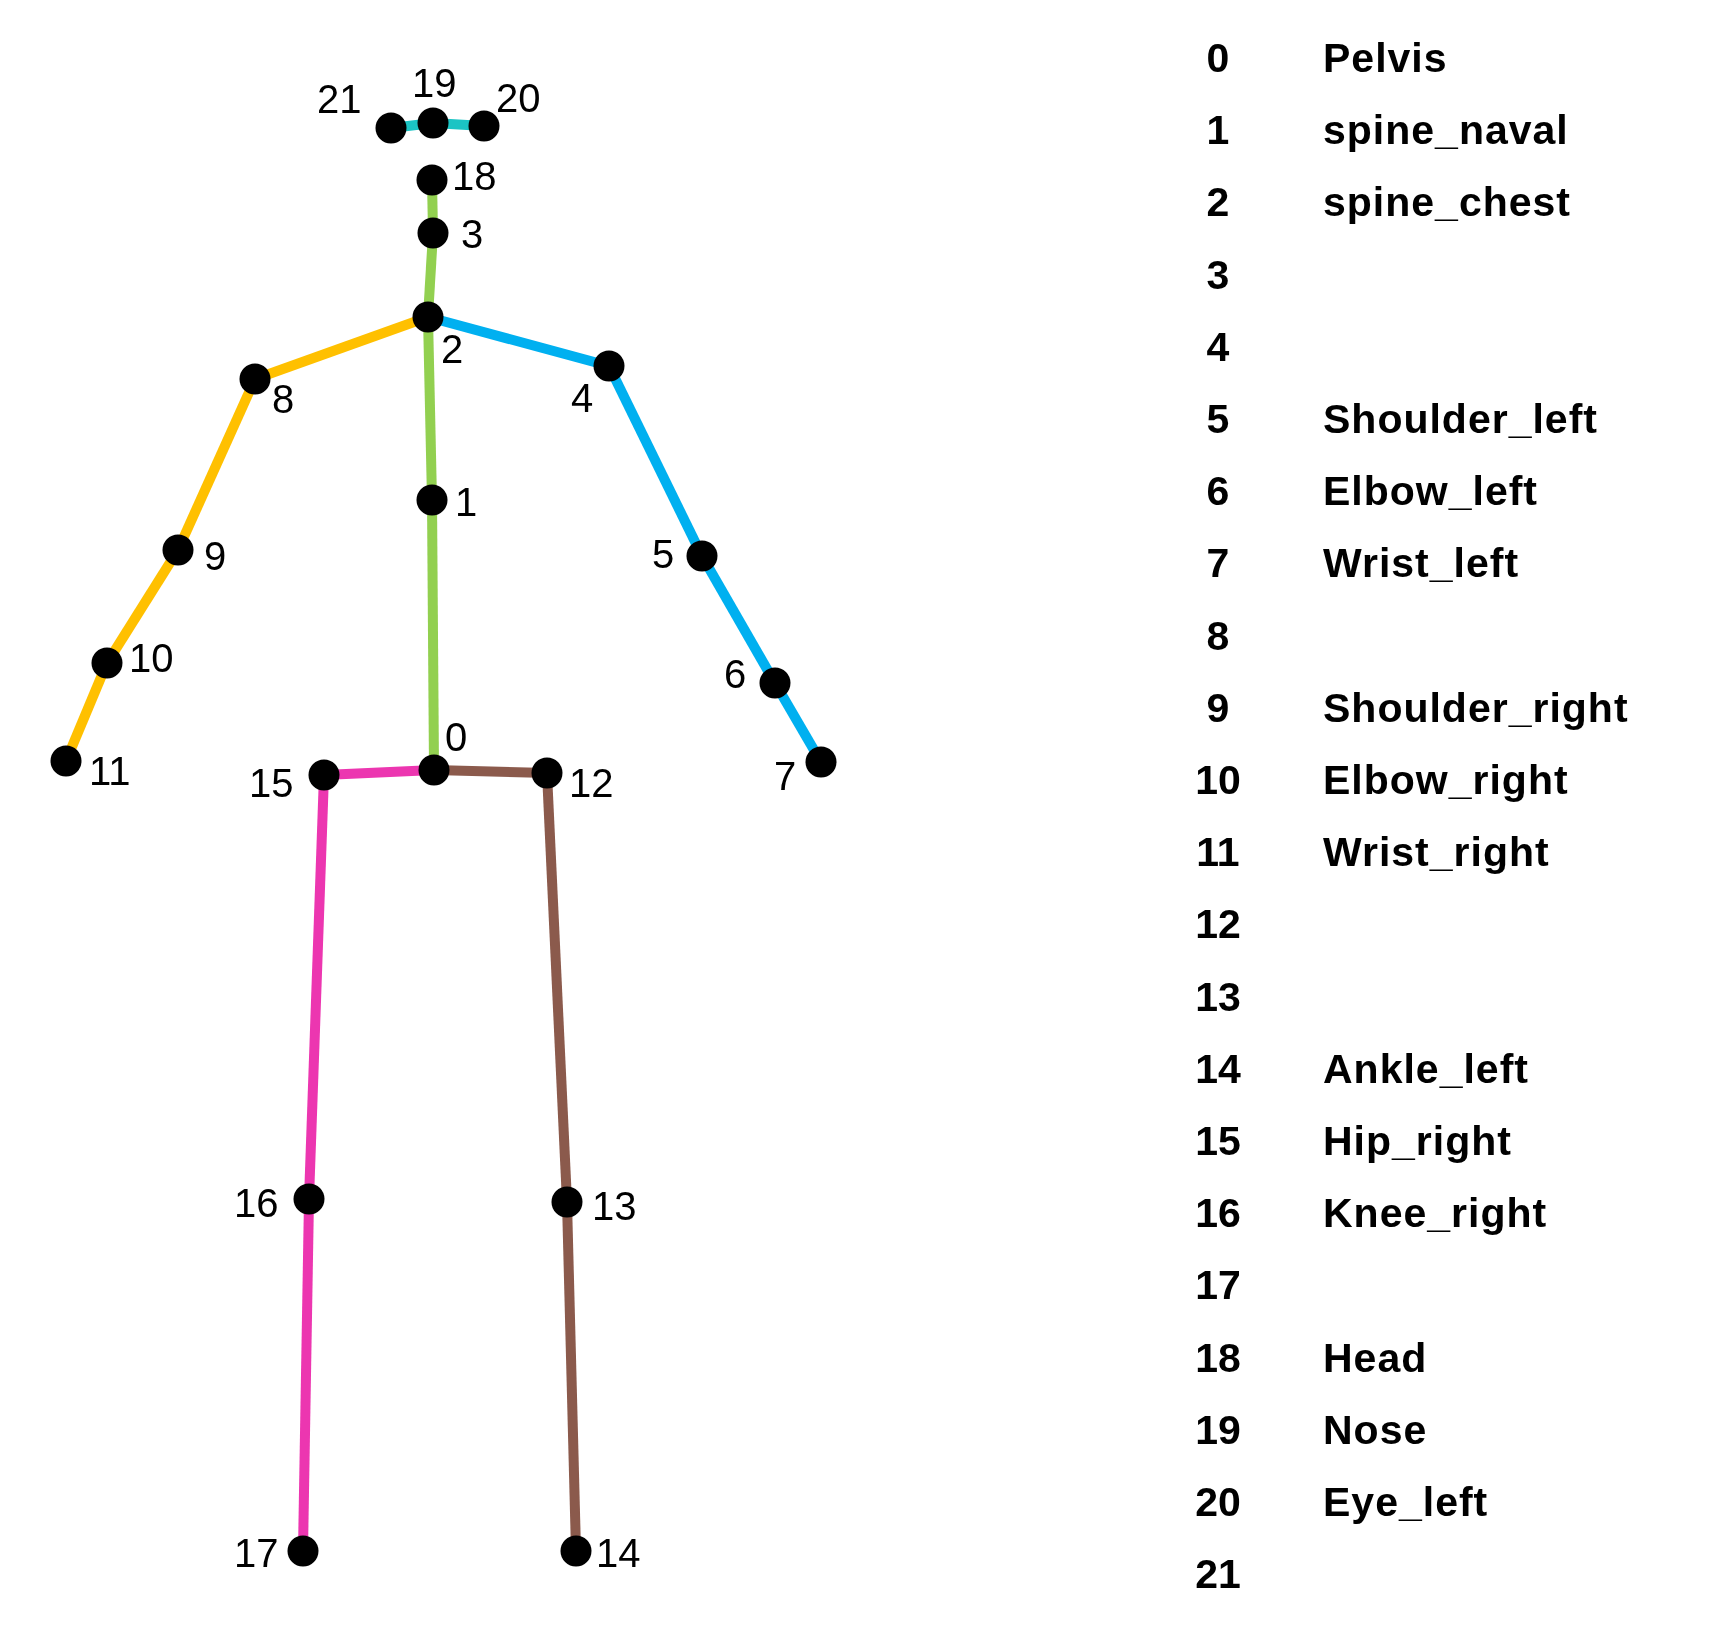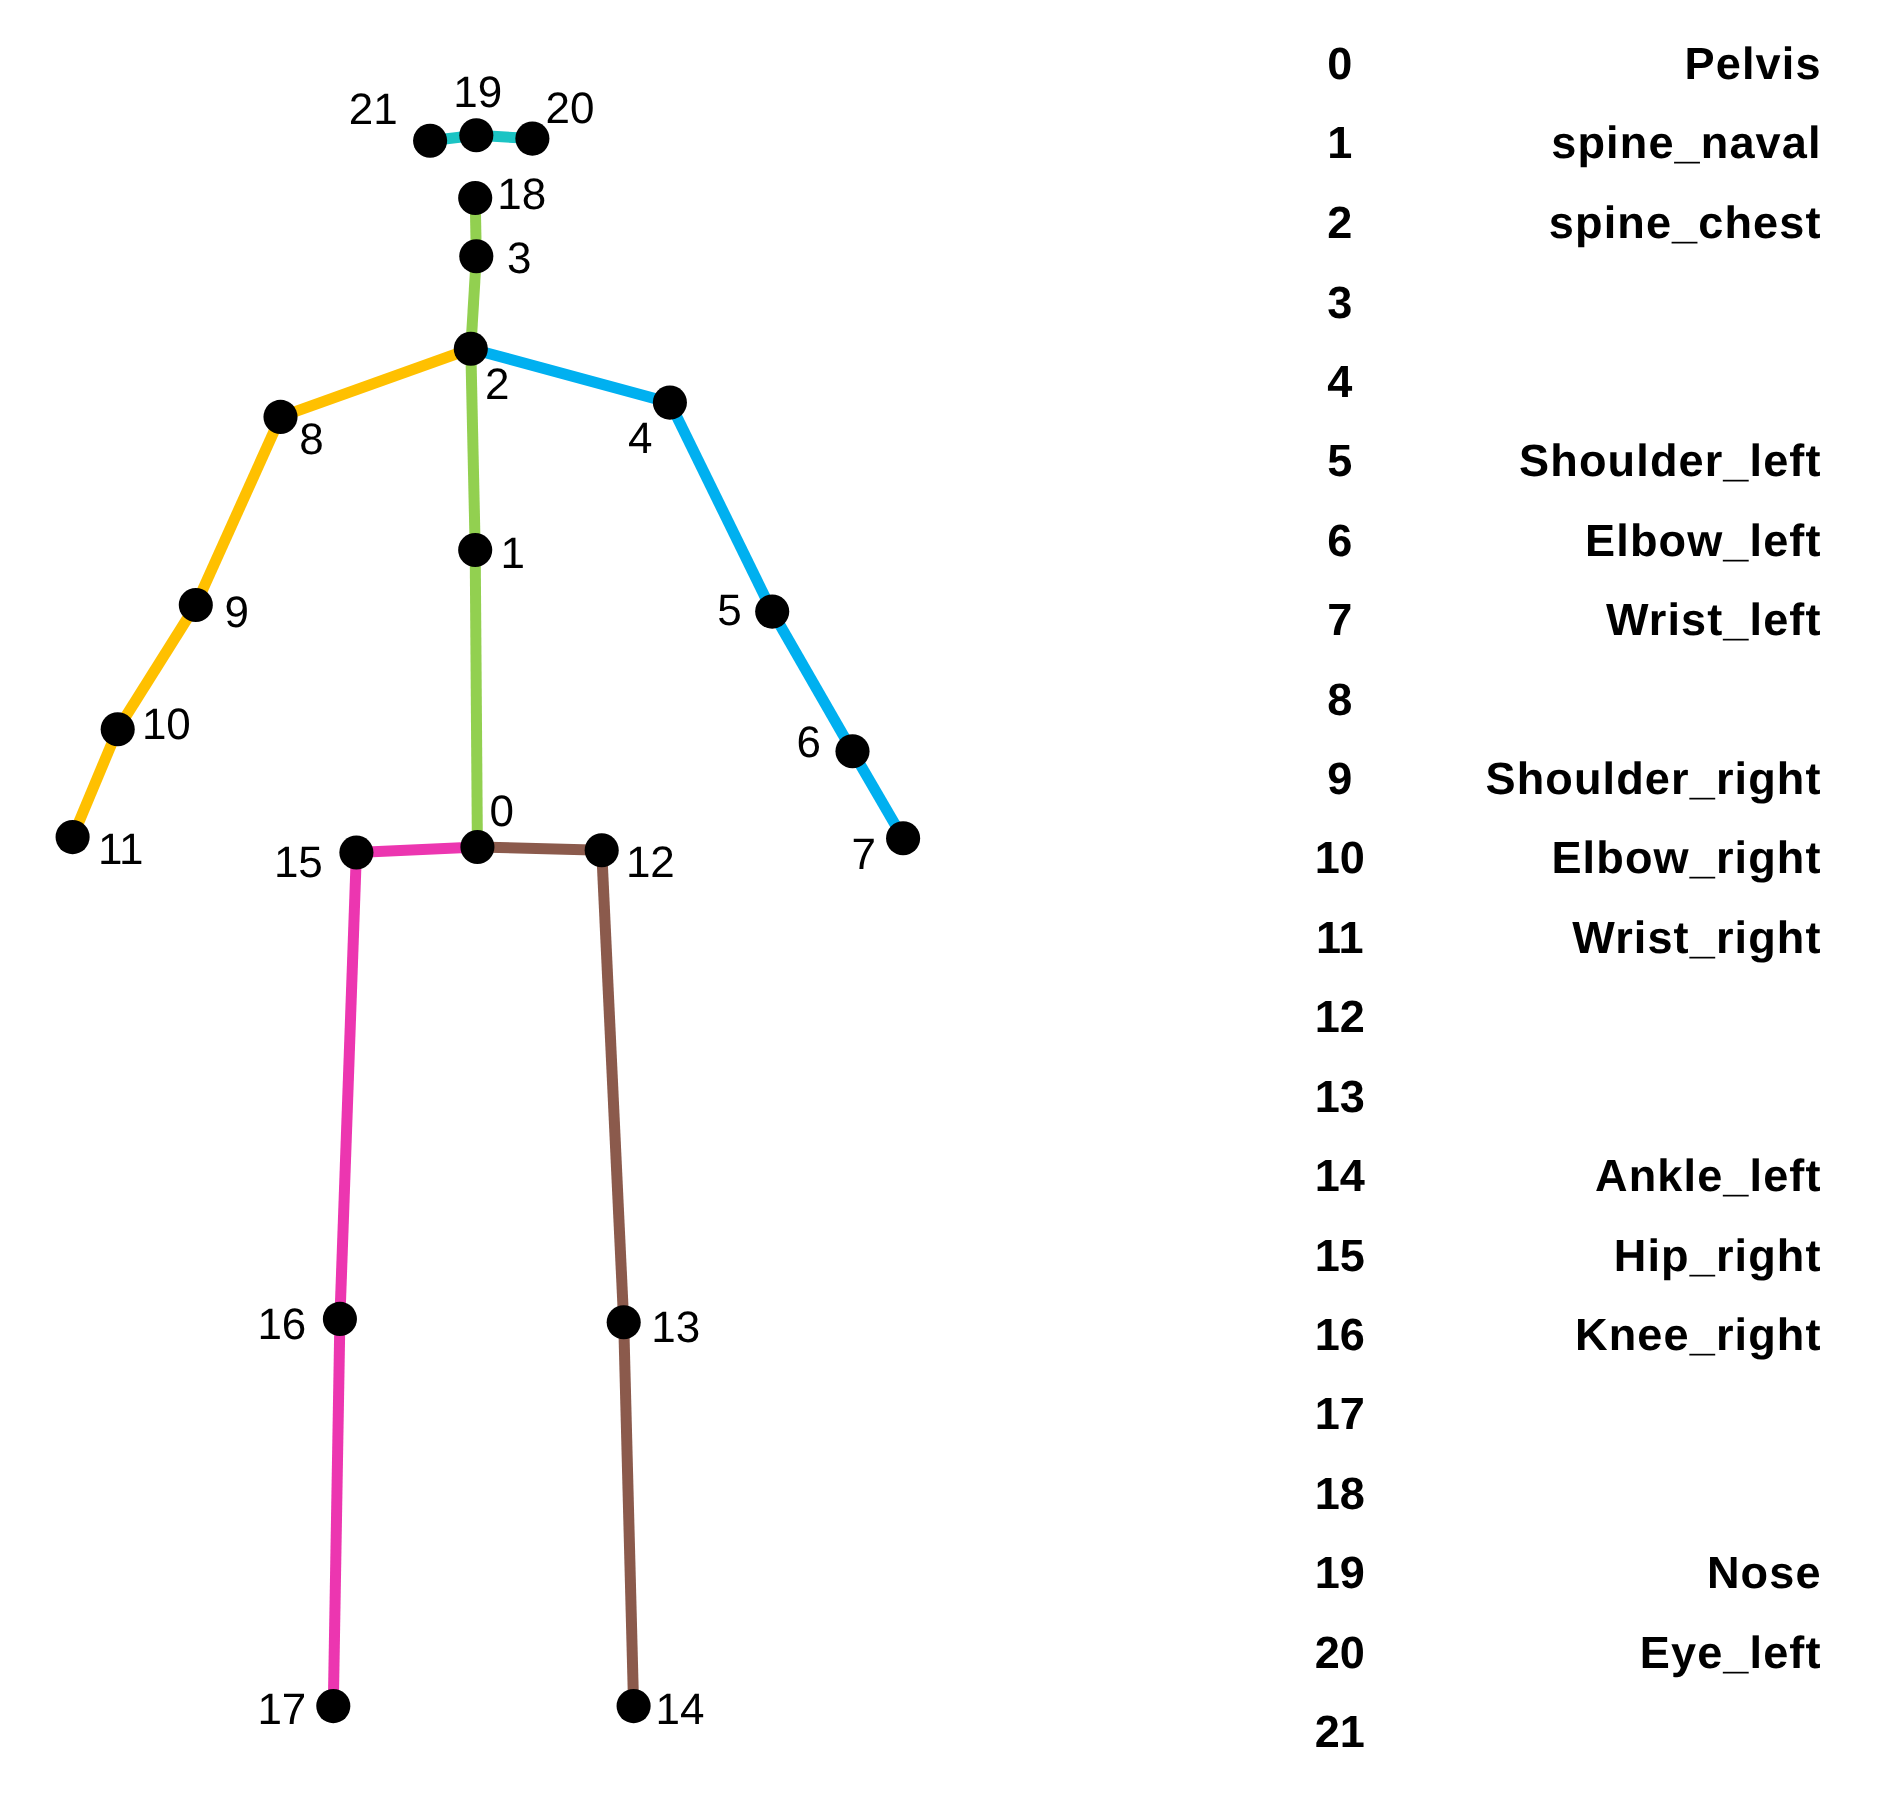--- a/index.html
+++ b/index.html
@@ -10,21 +10,21 @@
     font-size: 40px;
     fill: #000000;
   }
   .legend { position: absolute; left: 1140px; top: 0; width: 572px; height: 1637px; }
   .legend-row {
     position: absolute; left: 0; width: 572px; height: 50px;
     font-family: "Liberation Sans", sans-serif; font-weight: bold;
     font-size: 41px; color: #000; line-height: 50px;
   }
   .legend-index { position: absolute; left: 38px; width: 80px; text-align: center; }
-  .legend-name { position: absolute; left: 156px; width: 360px; text-align: right; letter-spacing: 1px; }
+  .legend-name { position: absolute; left: 183px; width: 360px; text-align: left; letter-spacing: 1px; }
 </style>
 </head>
 <body>
 
 <svg id="skeleton" xmlns="http://www.w3.org/2000/svg" width="900" height="1637" viewBox="0 0 900 1637">
   <g id="edges">
       <line x1="434" y1="770" x2="432" y2="500" stroke="#92D050" stroke-width="10" stroke-linecap="butt"></line>
       <line x1="432" y1="500" x2="428" y2="317" stroke="#92D050" stroke-width="10" stroke-linecap="butt"></line>
       <line x1="428" y1="317" x2="433" y2="233" stroke="#92D050" stroke-width="10" stroke-linecap="butt"></line>
       <line x1="433" y1="233" x2="432" y2="180" stroke="#92D050" stroke-width="10" stroke-linecap="butt"></line>
@@ -158,20 +158,21 @@
     </div>
     <div class="legend-row" style="top: 1188.2px;">
       <span class="legend-index">16</span>
       <span class="legend-name">Knee_right</span>
     </div>
     <div class="legend-row" style="top: 1260.4px;">
       <span class="legend-index">17</span>
     </div>
     <div class="legend-row" style="top: 1332.6px;">
       <span class="legend-index">18</span>
+      <span class="legend-name">Head</span>
     </div>
     <div class="legend-row" style="top: 1404.8px;">
       <span class="legend-index">19</span>
       <span class="legend-name">Nose</span>
     </div>
     <div class="legend-row" style="top: 1477px;">
       <span class="legend-index">20</span>
       <span class="legend-name">Eye_left</span>
     </div>
     <div class="legend-row" style="top: 1549.2px;">

